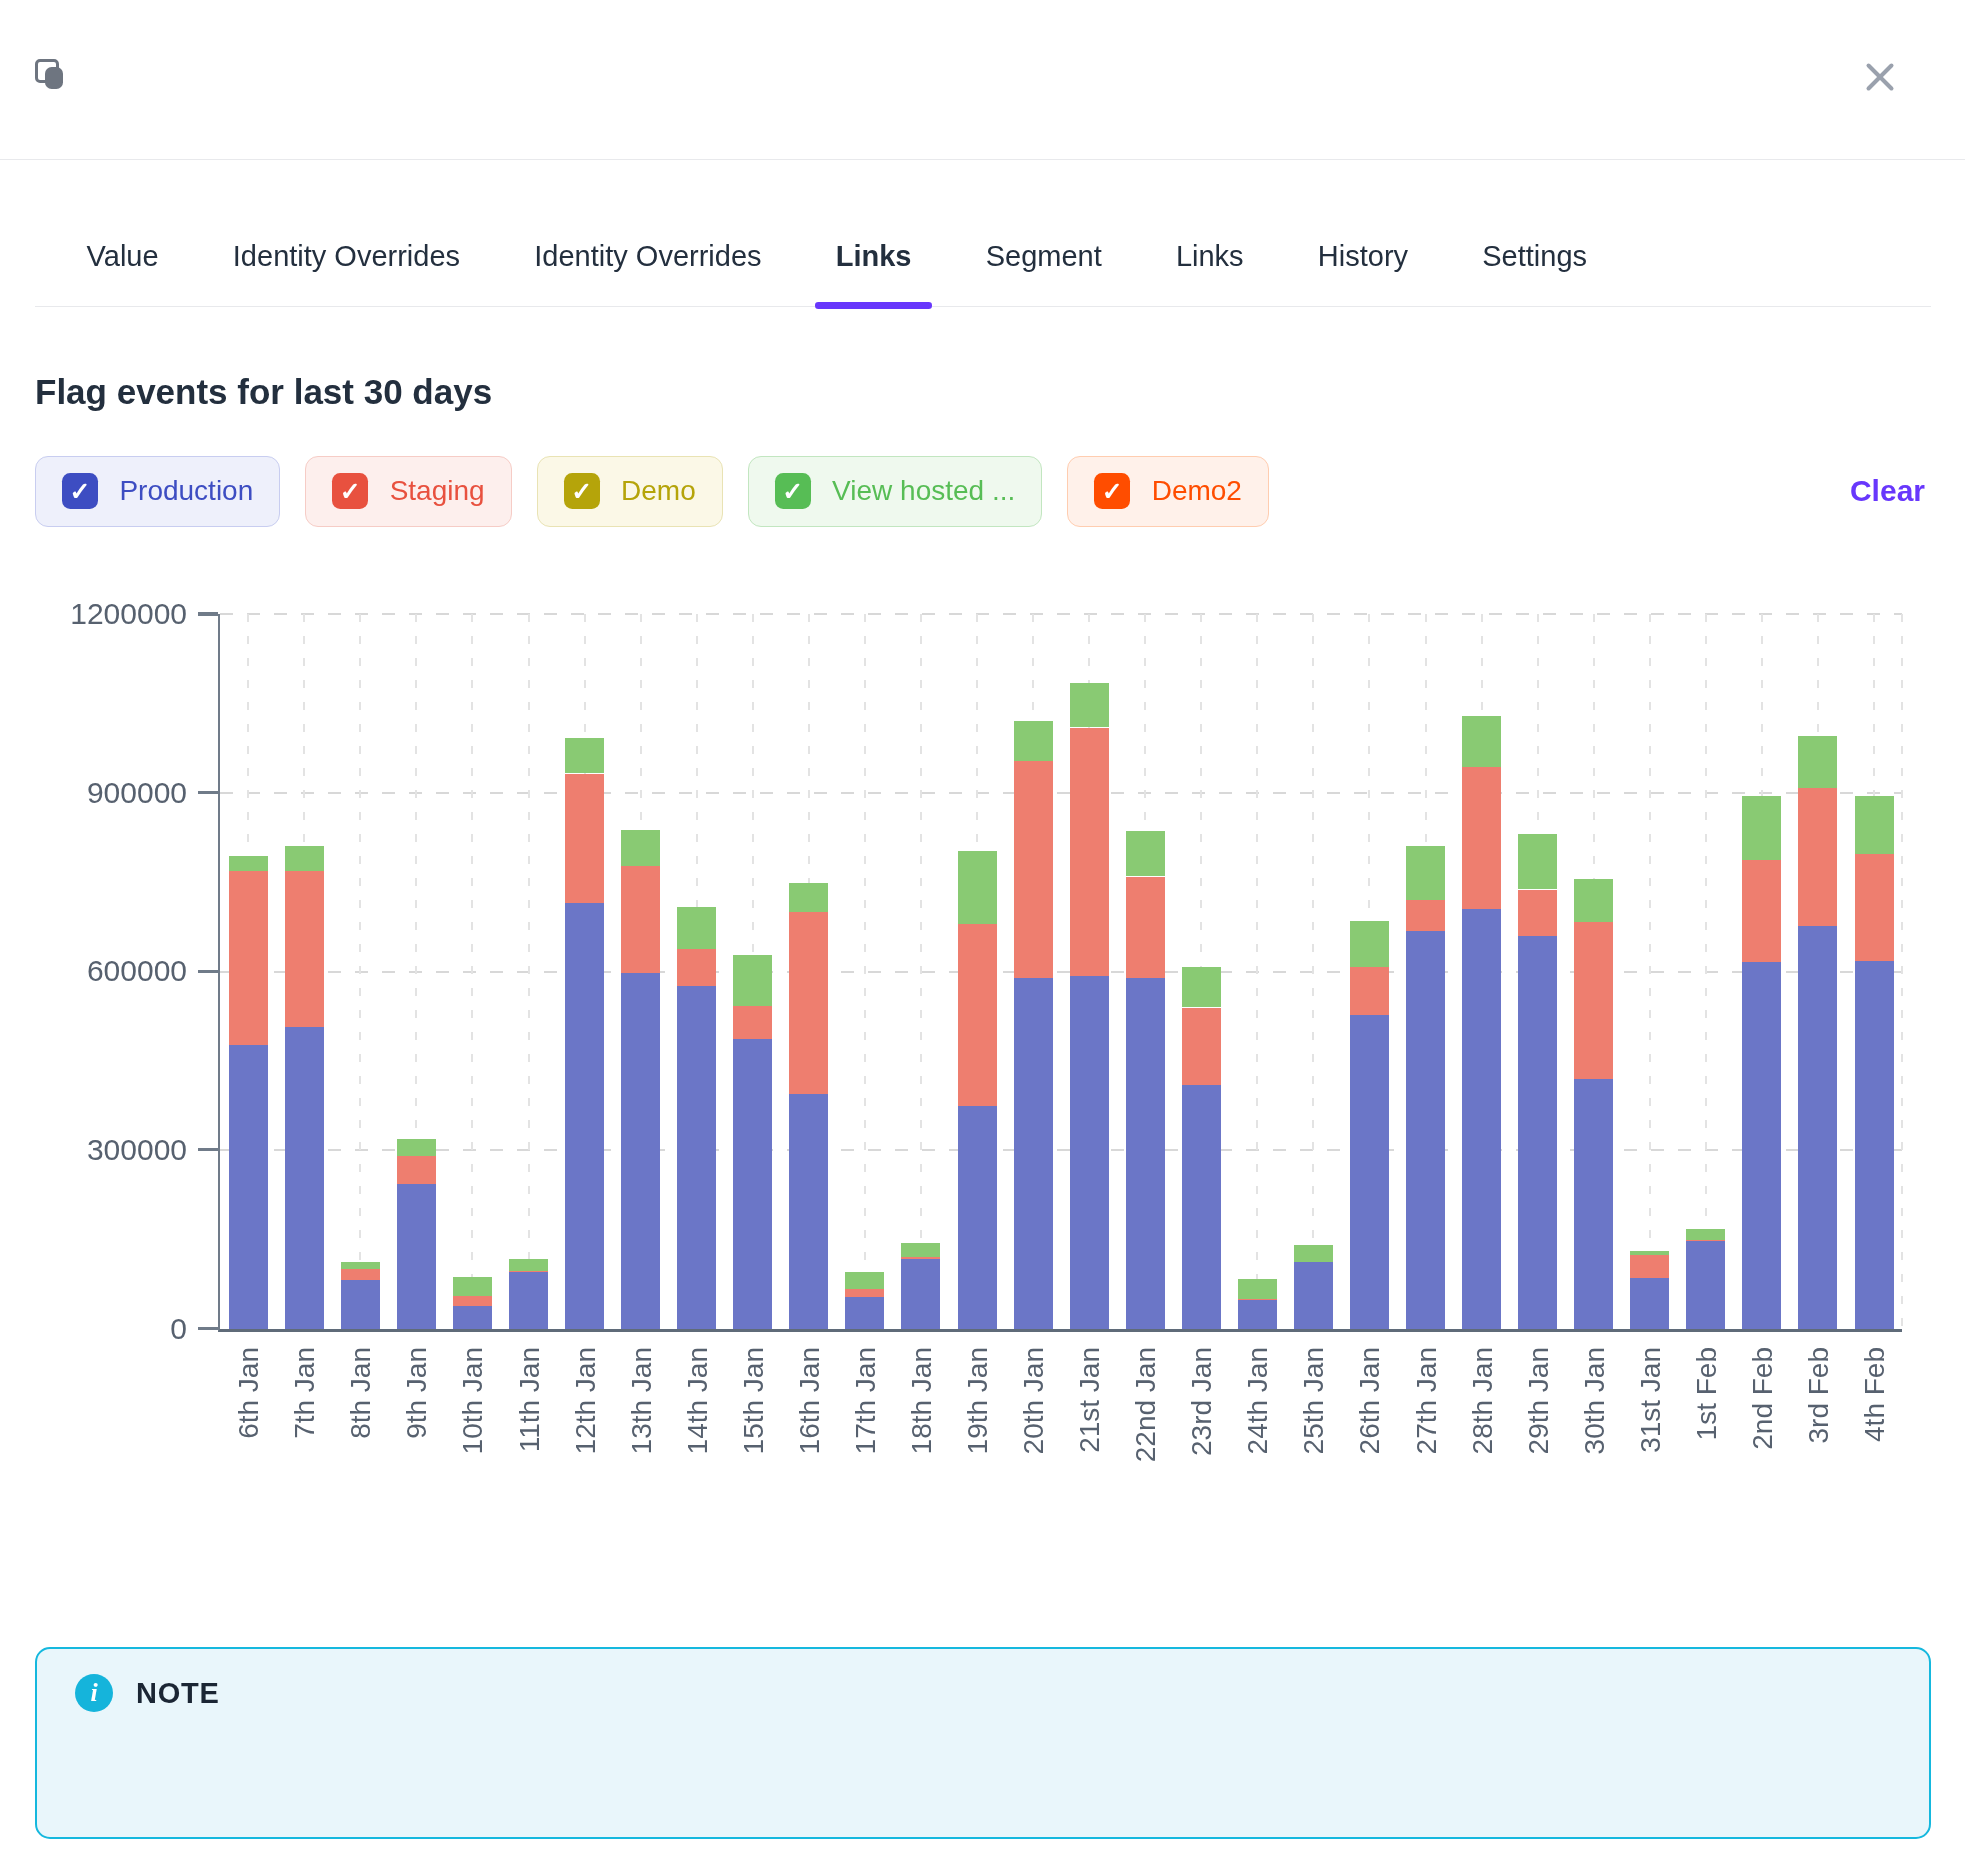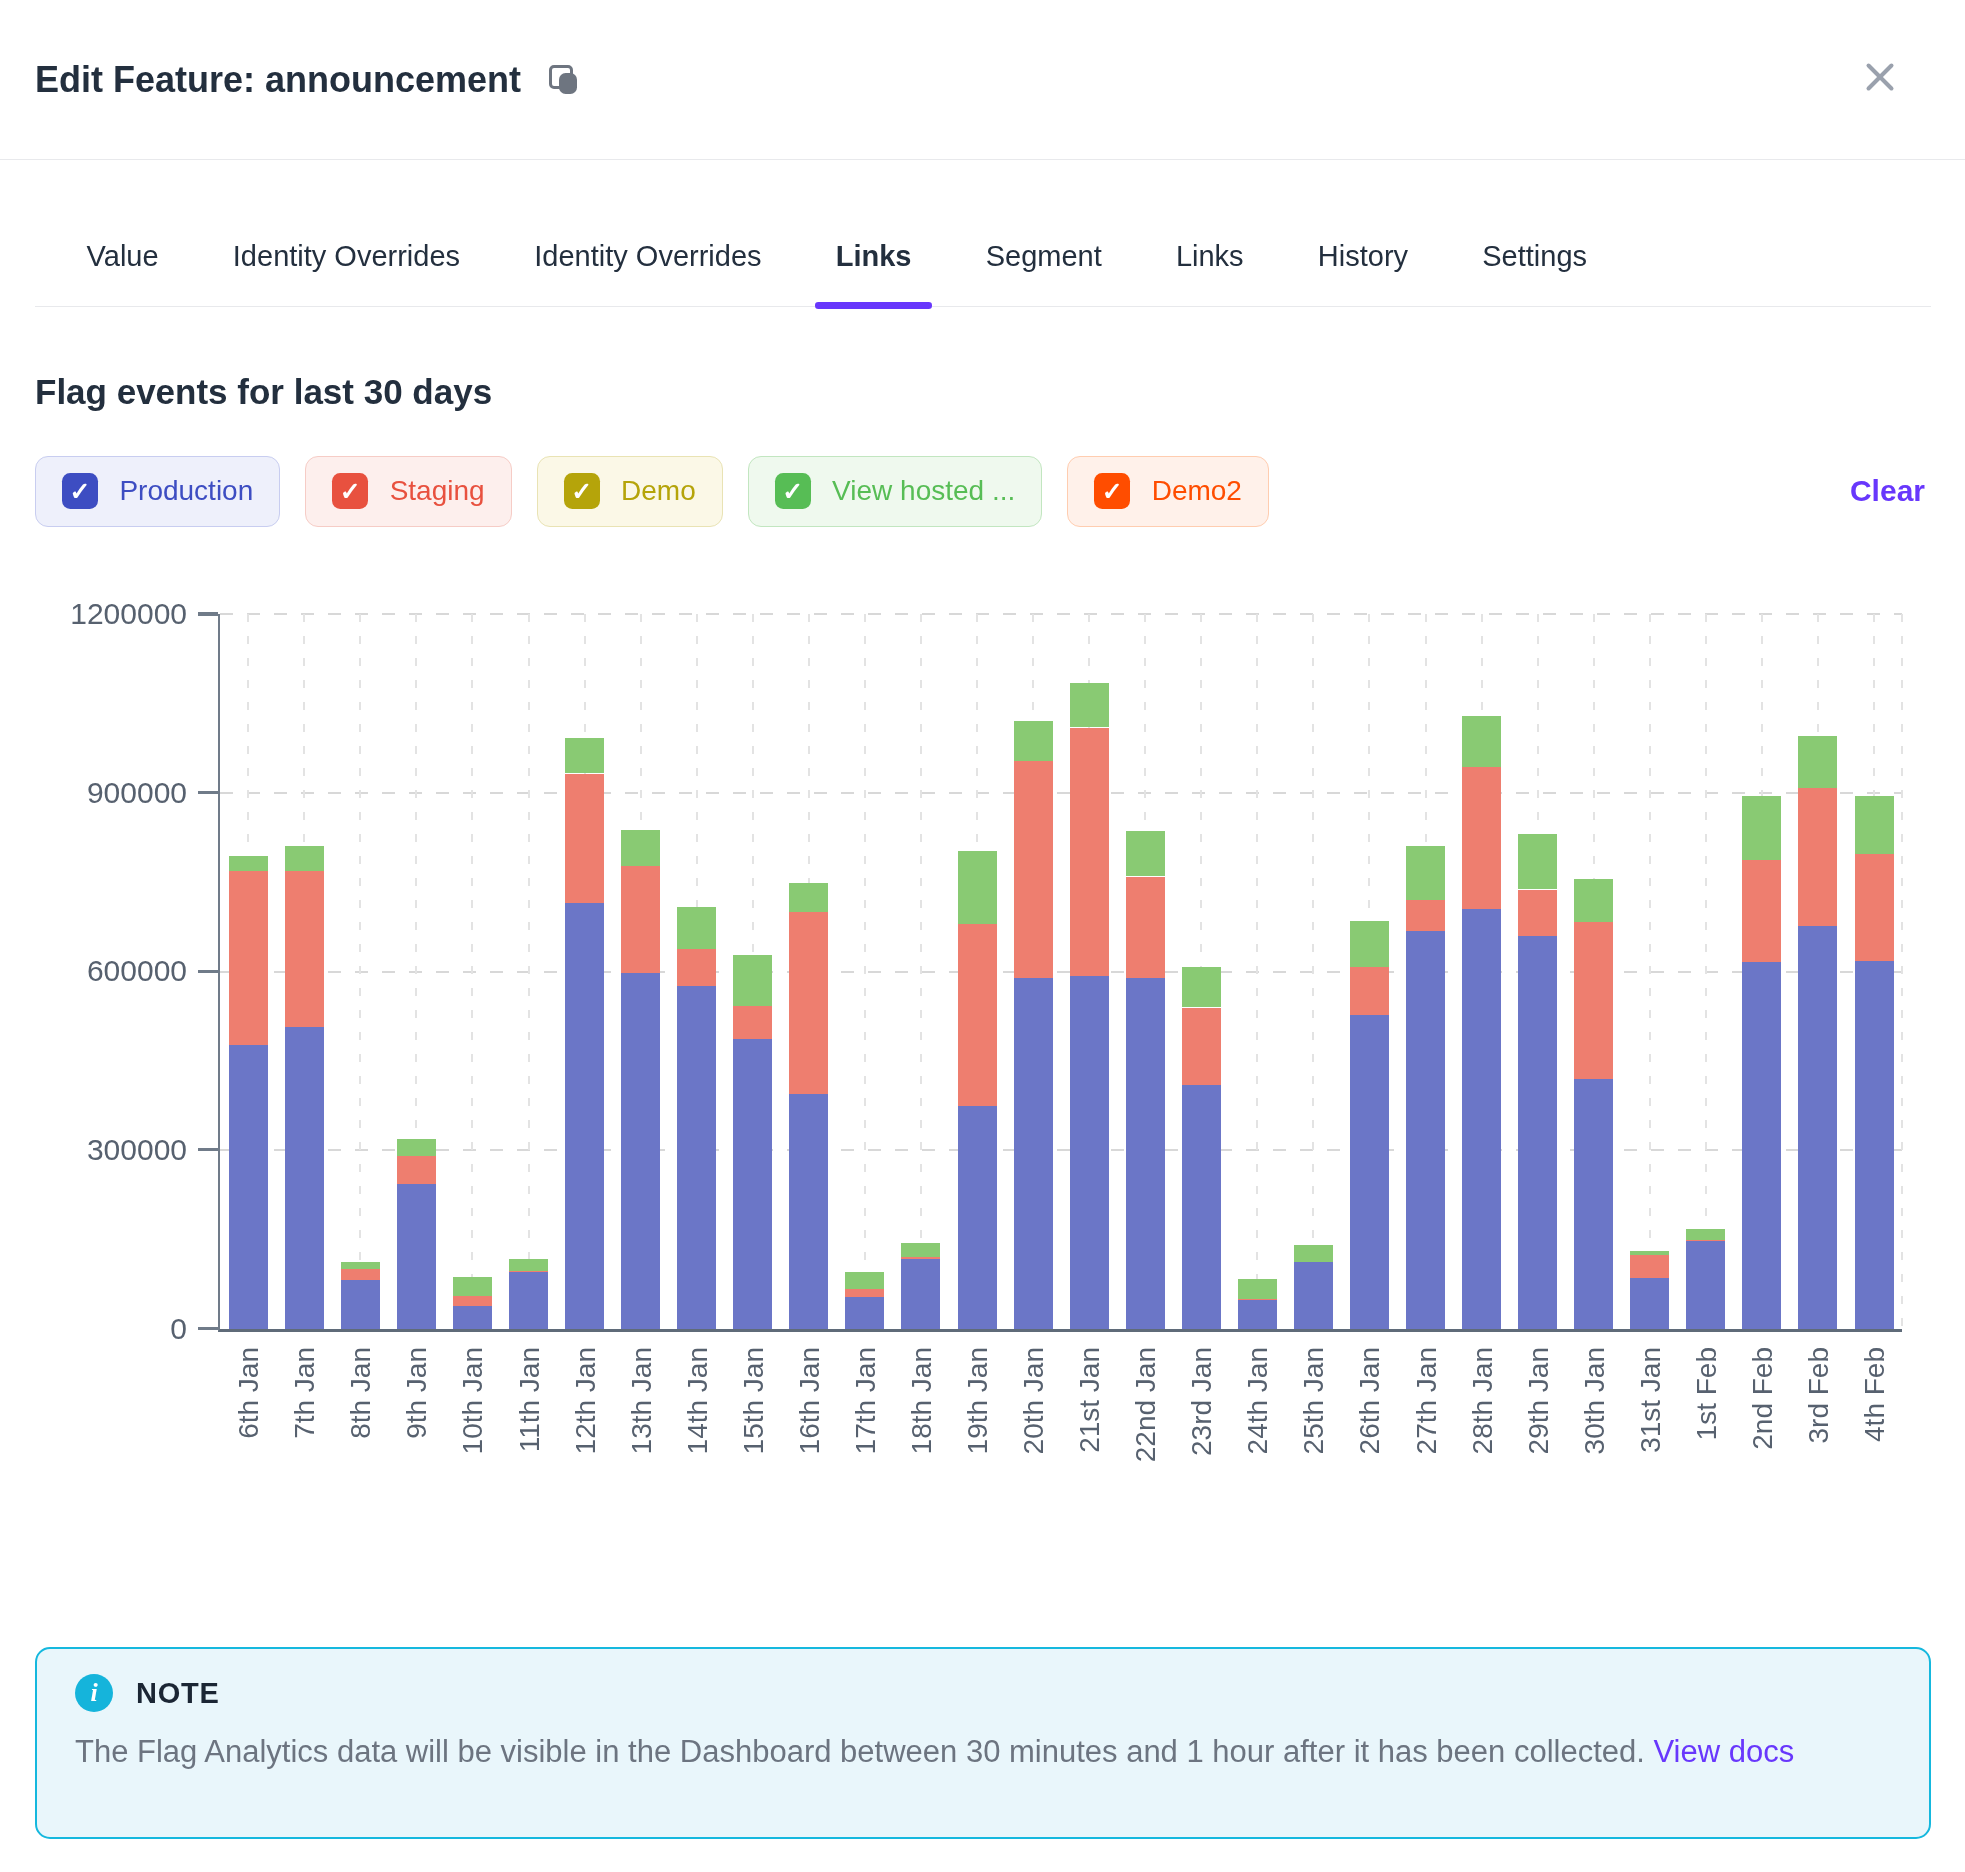--- a/index.html
+++ b/index.html
@@ -69,21 +69,20 @@
               font-family:"Liberation Serif", serif; font-style:italic; font-weight:700; font-size:26px; }
   .note-title{ font-size:29px; font-weight:700; color:#1B2634; letter-spacing:0.8px; }
   .note-body{ margin-top:16.4px; font-size:31px; color:#6C7480; line-height:1.55; }
   .note-link{ color:var(--purple); cursor:pointer; text-decoration:none; }
 </style>
 </head>
 <body>
 
 <div class="header">
   <div class="title-wrap">
-    <span class="title">Edit Feature: announcement</span>
     <span class="copy-icon">
         <span class="r1"></span>
         <span class="r2"></span>
       </span>
   </div>
   <div class="close-btn">
     <svg width="36" height="36" viewBox="0 0 44 44">
         <path d="M8 8 L36 36 M36 8 L8 36" stroke="#9AA1AD" stroke-width="5" stroke-linecap="round"></path>
       </svg>
   </div>
@@ -292,18 +291,14 @@
     <div class="xanchor" style="left: 1527px; top: 733px;"><span class="xlab">2nd Feb</span></div>
     <div class="xanchor" style="left: 1583px; top: 733px;"><span class="xlab">3rd Feb</span></div>
     <div class="xanchor" style="left: 1639px; top: 733px;"><span class="xlab">4th Feb</span></div>
   </div>
 
 <div class="note">
   <div class="note-head">
     <span class="note-icon">i</span>
     <span class="note-title">NOTE</span>
   </div>
-  <div class="note-body">
-    <span>The Flag Analytics data will be visible in the Dashboard between 30 minutes and 1 hour after it has been collected.</span>
-    <a class="note-link">View docs</a>
-  </div>
 </div>
 
 
 </body></html>

